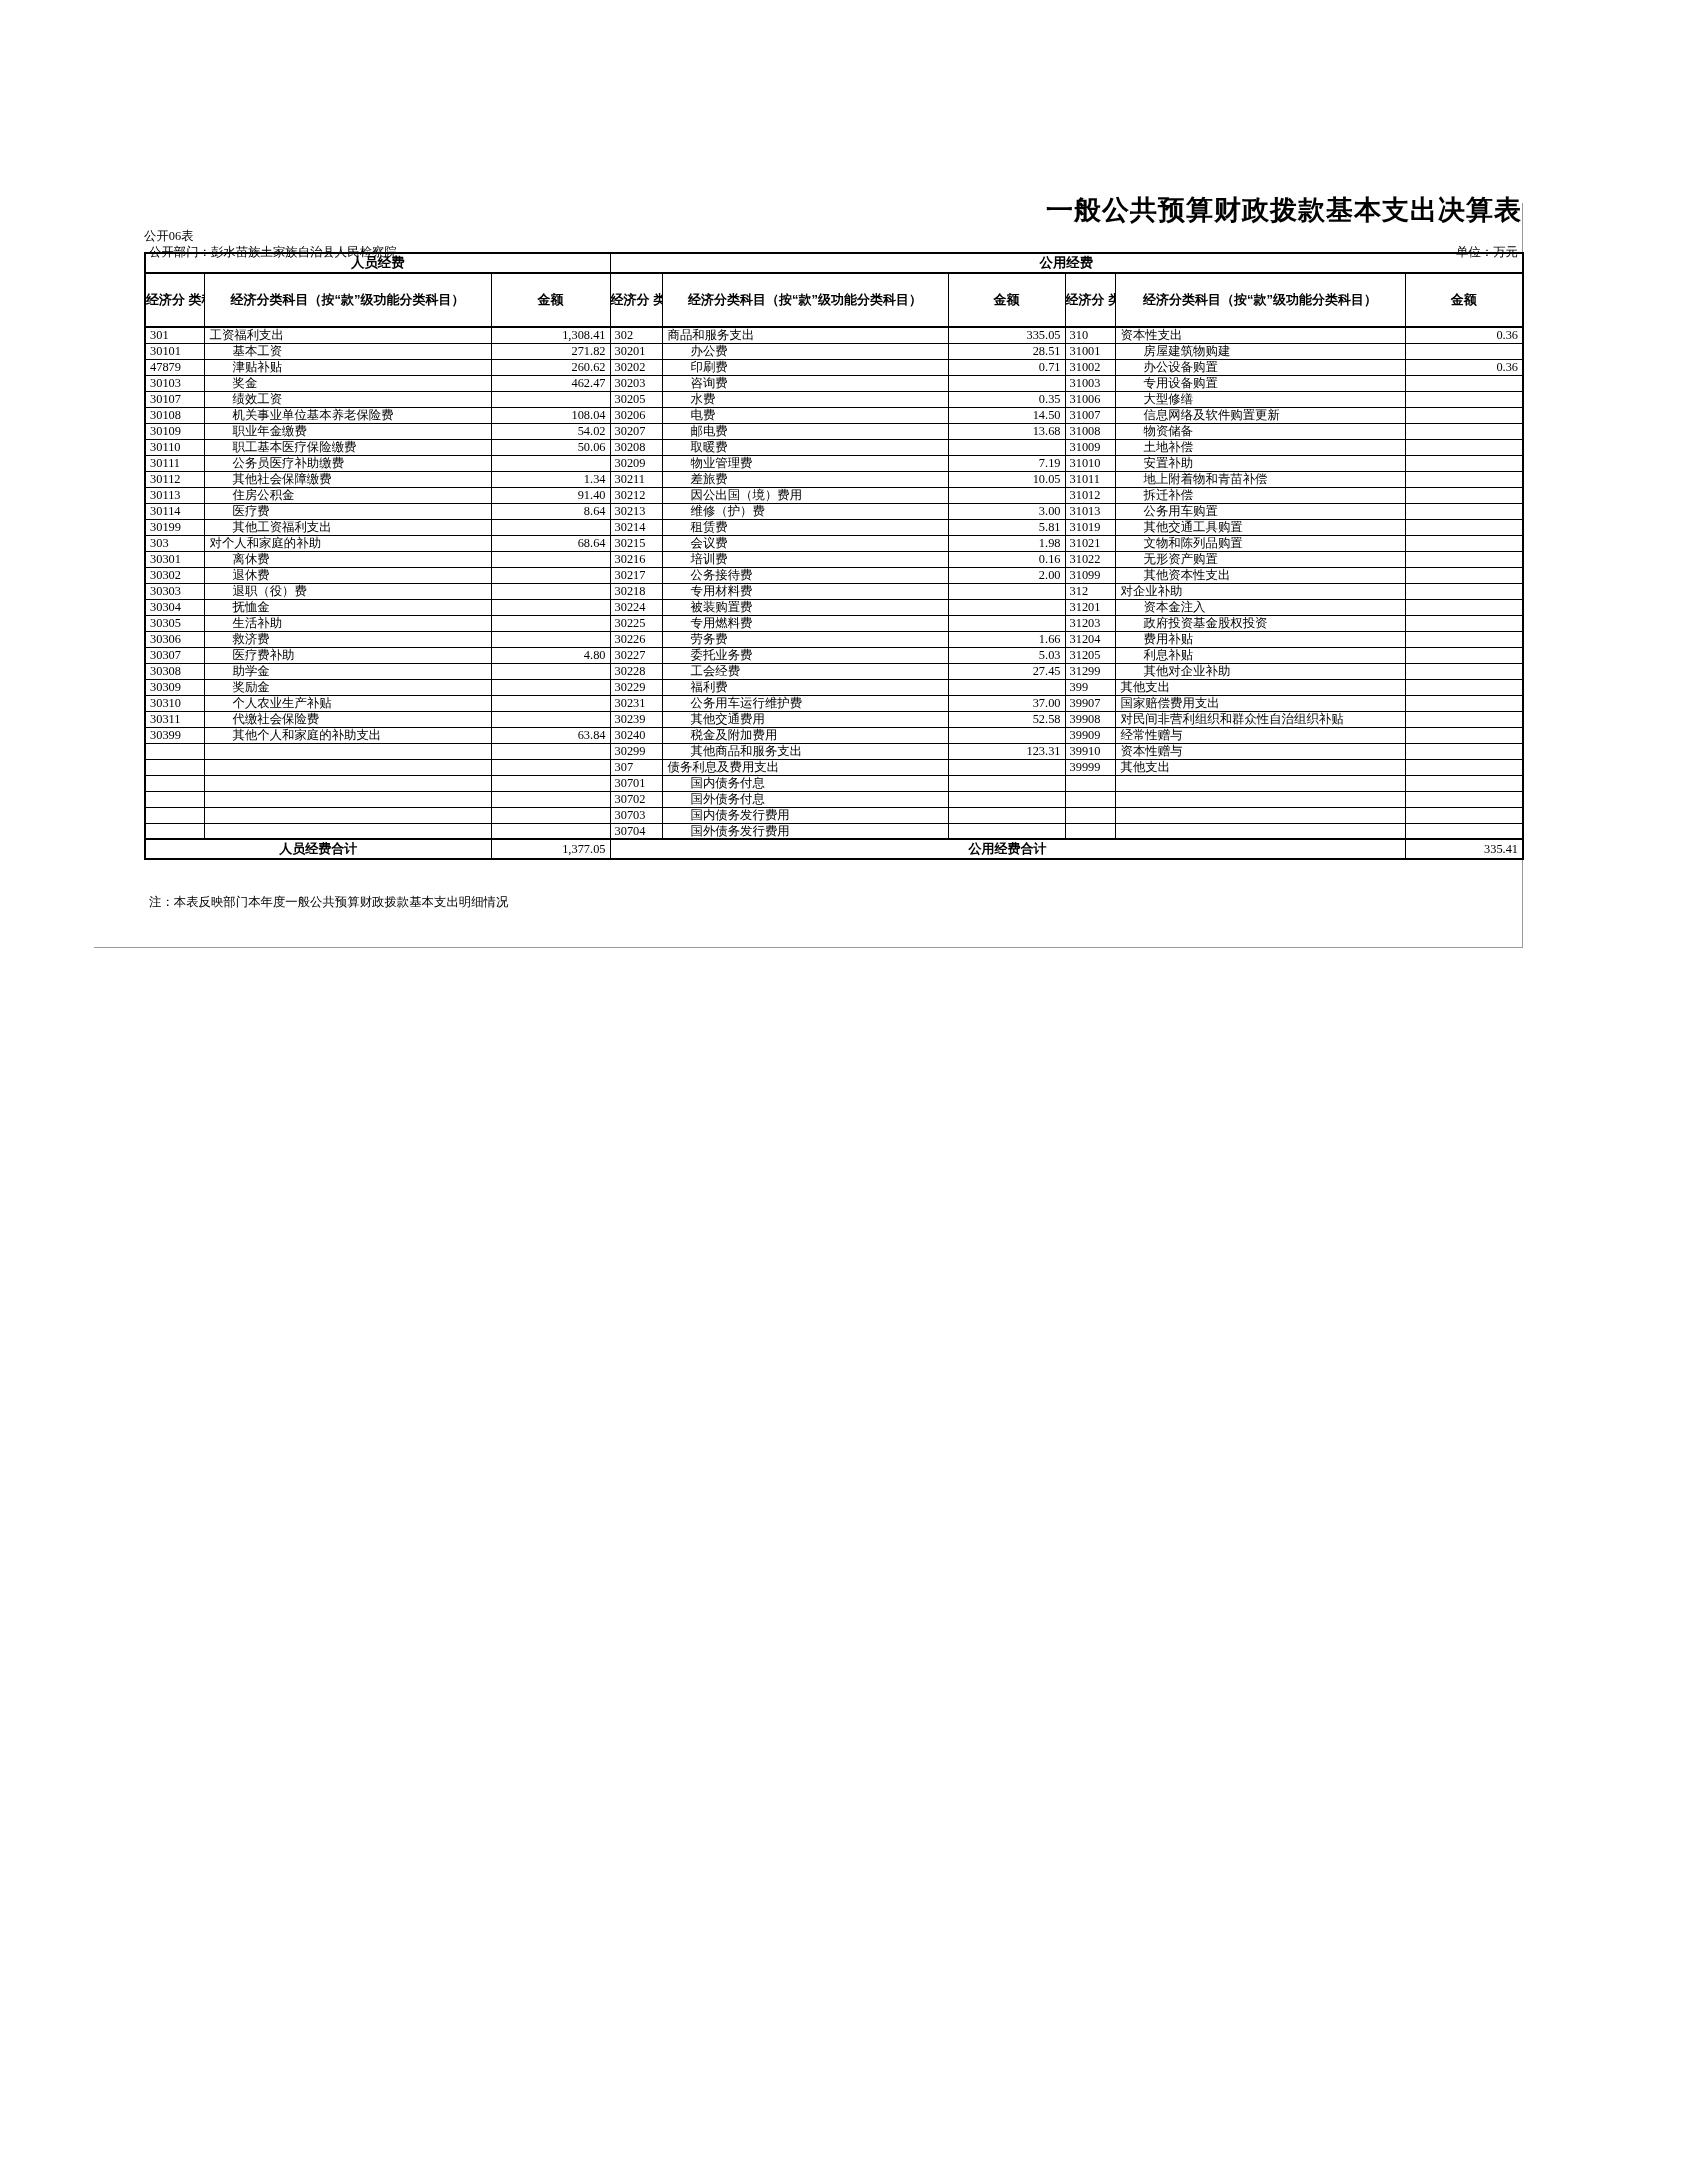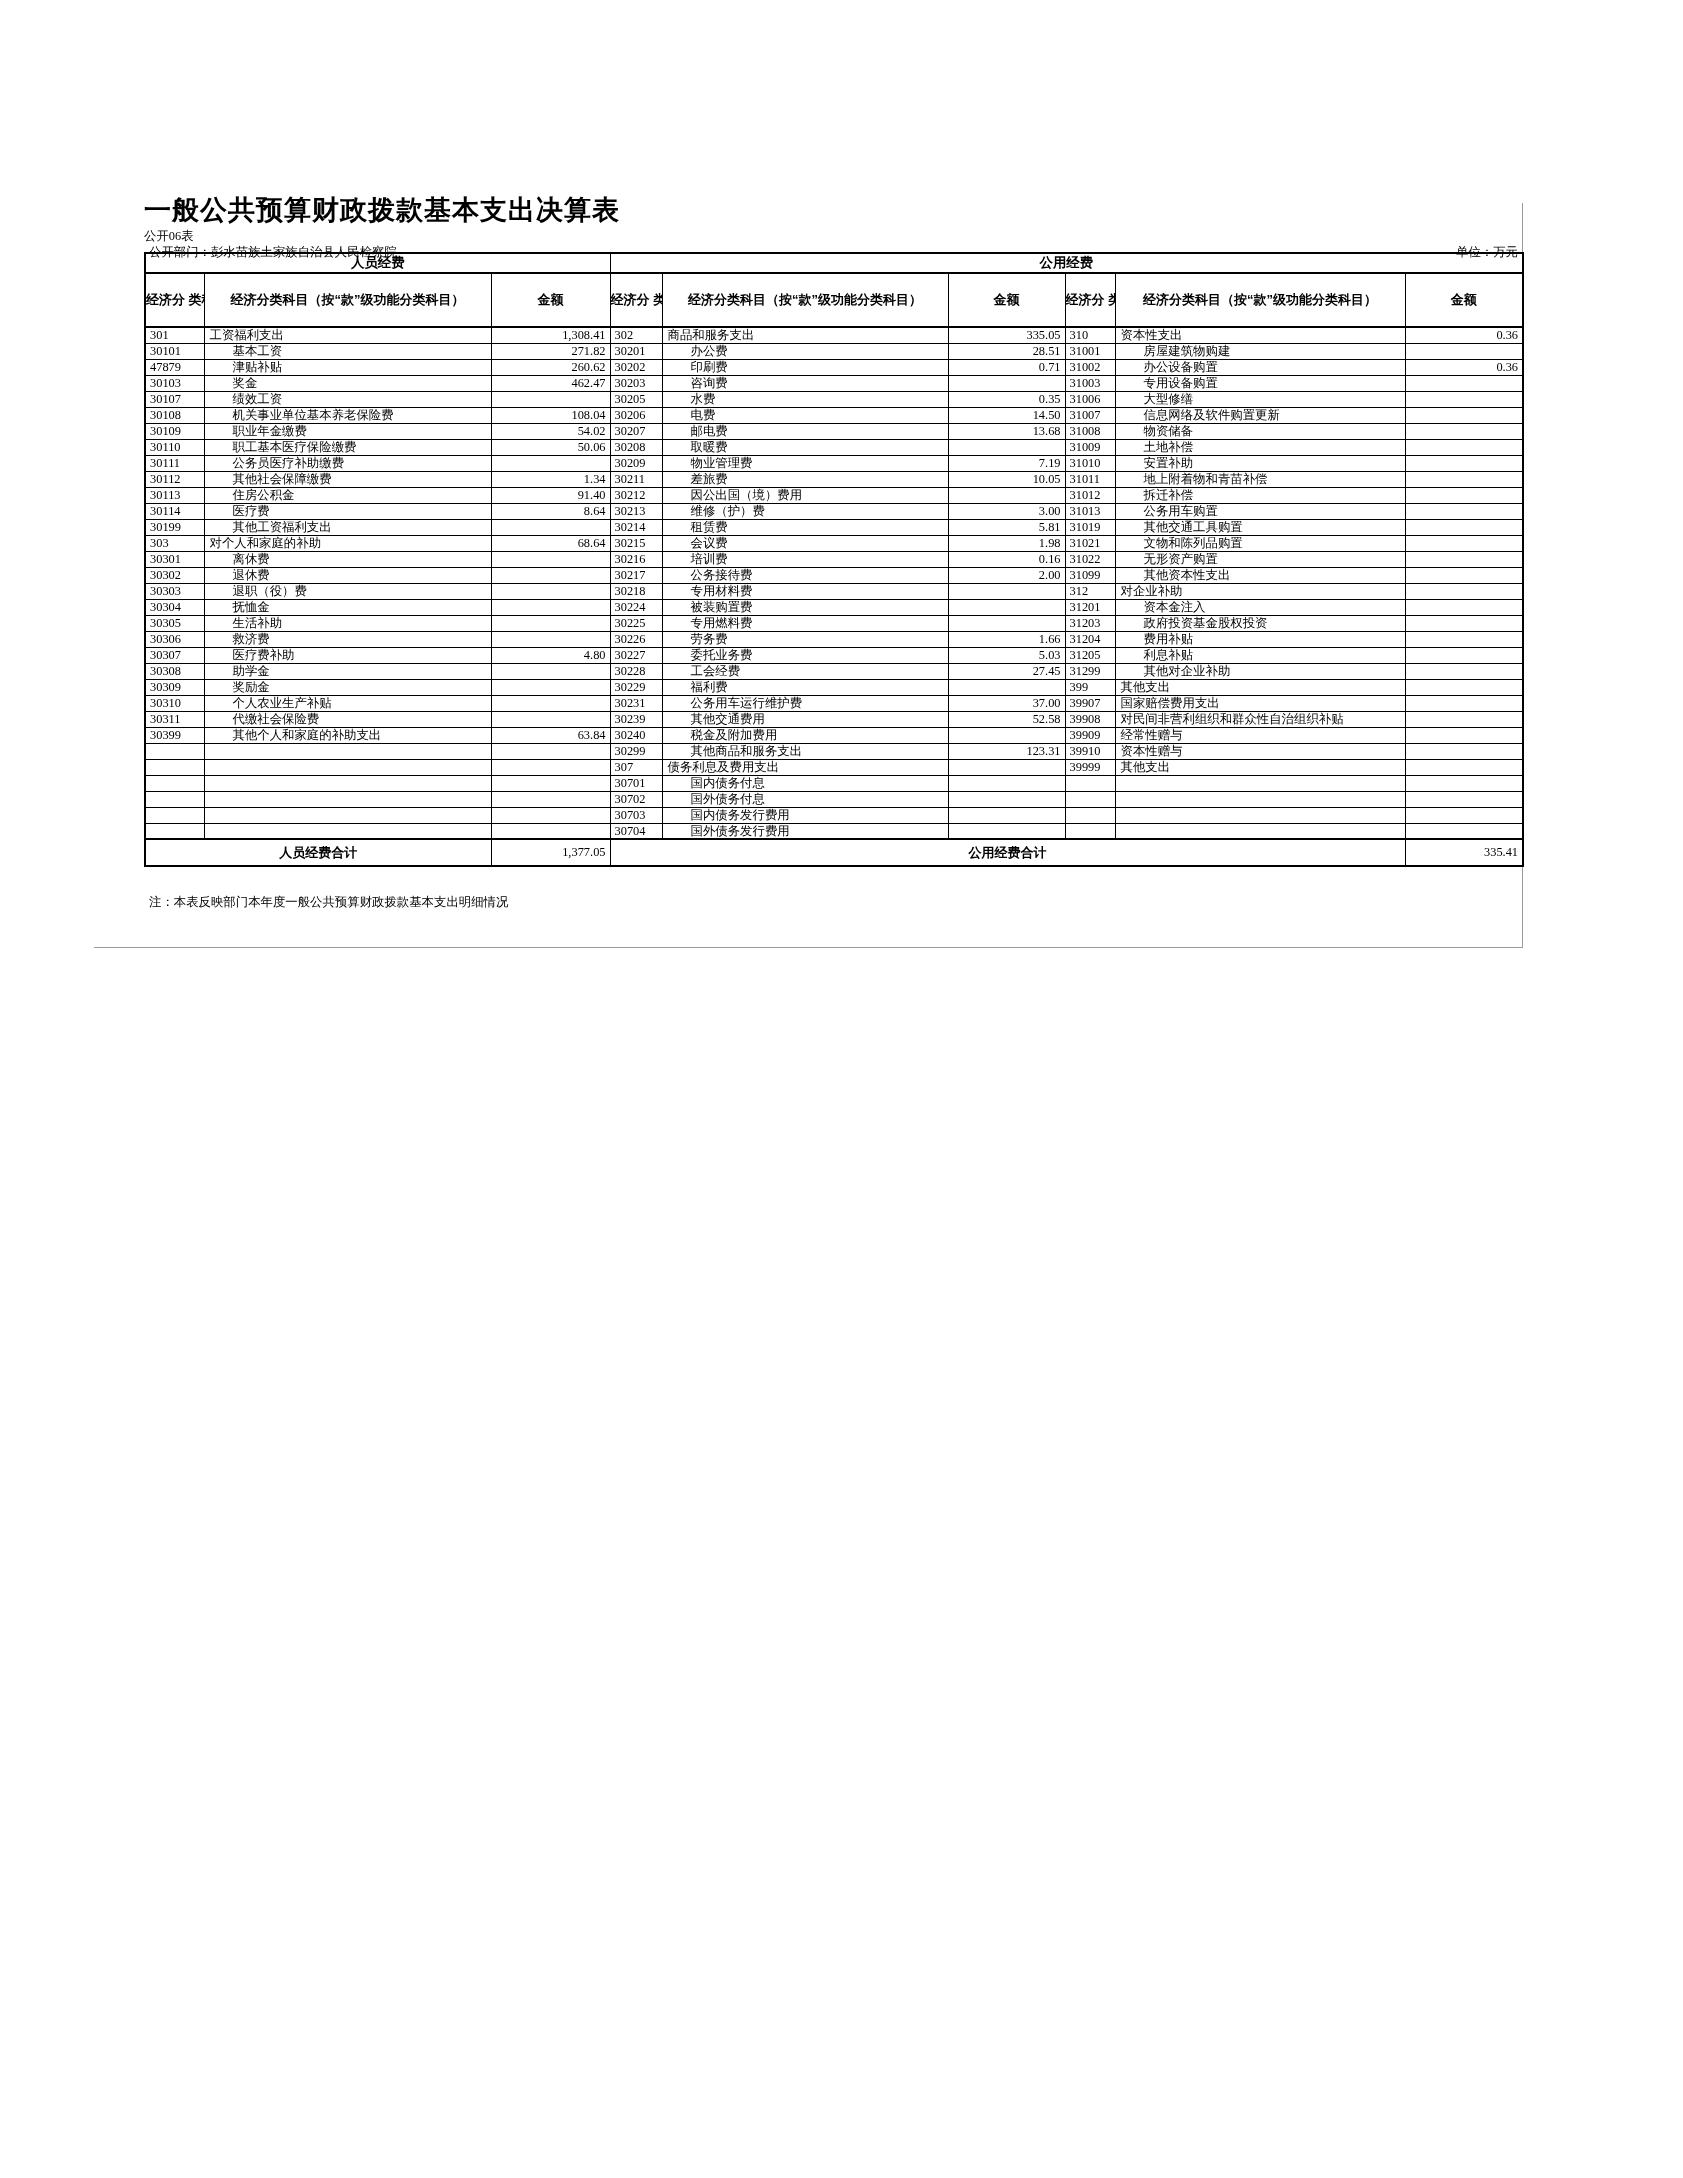--- a/index.html
+++ b/index.html
@@ -1,21 +1,21 @@
 <!DOCTYPE html>
 <html><head>
 <meta charset="utf-8">
 <style>
   * { margin:0; padding:0; box-sizing:border-box; }
   html,body { width:1683px; height:2178px; background:#ffffff; }
   body { position:relative; font-family:"Liberation Serif", serif; color:#000; }
 
   .page-title {
     position:absolute; left:144px; top:192px; width:1378px;
-    text-align:left; font-family:"Liberation Sans", sans-serif;
+    text-align:right; font-family:"Liberation Sans", sans-serif;
     font-weight:bold; font-size:27px; letter-spacing:1px;
   }
   .meta-tableno {
     position:absolute; left:144px; top:228px; width:1374px;
     text-align:left; font-size:12.4px;
   }
   .meta-line {
     position:absolute; left:149px; top:244px; width:1369px;
     font-size:12.4px;
   }
@@ -47,21 +47,21 @@
   th.code-head { white-space:pre-line; line-height:1.25; font-size:12.4px; }
   th.subject-head { white-space:normal; line-height:1.3; }
 
   tbody td { height:16px; font-size:12.4px; line-height:1; vertical-align:middle; }
   td.code    { padding-left:4px; text-align:left; }
   td.subject { padding-left:5px; text-align:left; }
   td.subject.indent { padding-left:28px; }
   td.amount  { padding-right:4px; text-align:right; }
 
   tr.totals-row td {
-    height:27px; border-top:2px solid #000; border-bottom:2px solid #000;
+    height:20px; border-top:2px solid #000; border-bottom:2px solid #000;
     vertical-align:middle;
   }
   tr.totals-row td.total-label {
     font-family:"Liberation Sans", sans-serif; font-weight:bold;
     font-size:13px; text-align:center;
   }
   tr.totals-row td.amount { font-size:12.4px; }
 
   .footnote { position:absolute; left:149px; top:894px; font-size:12.4px; }
 </style>

